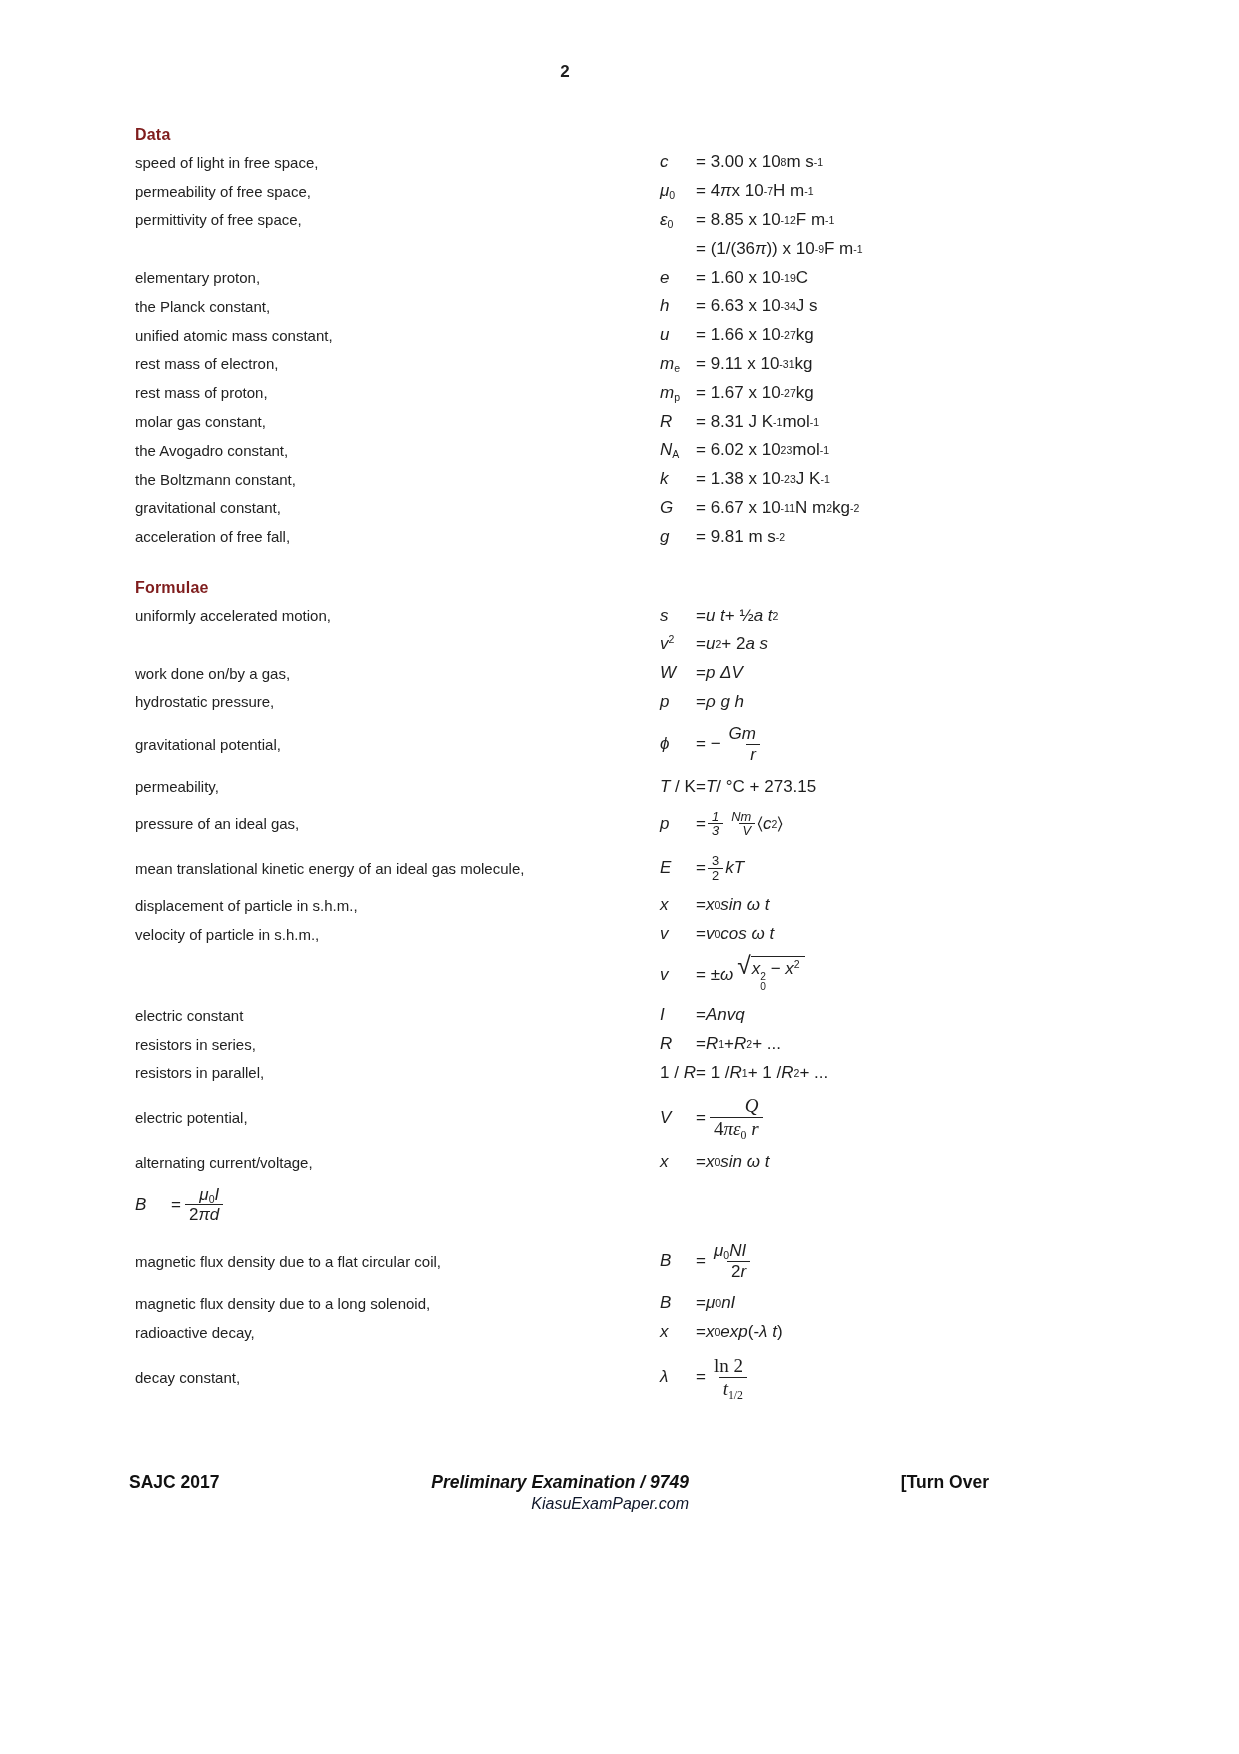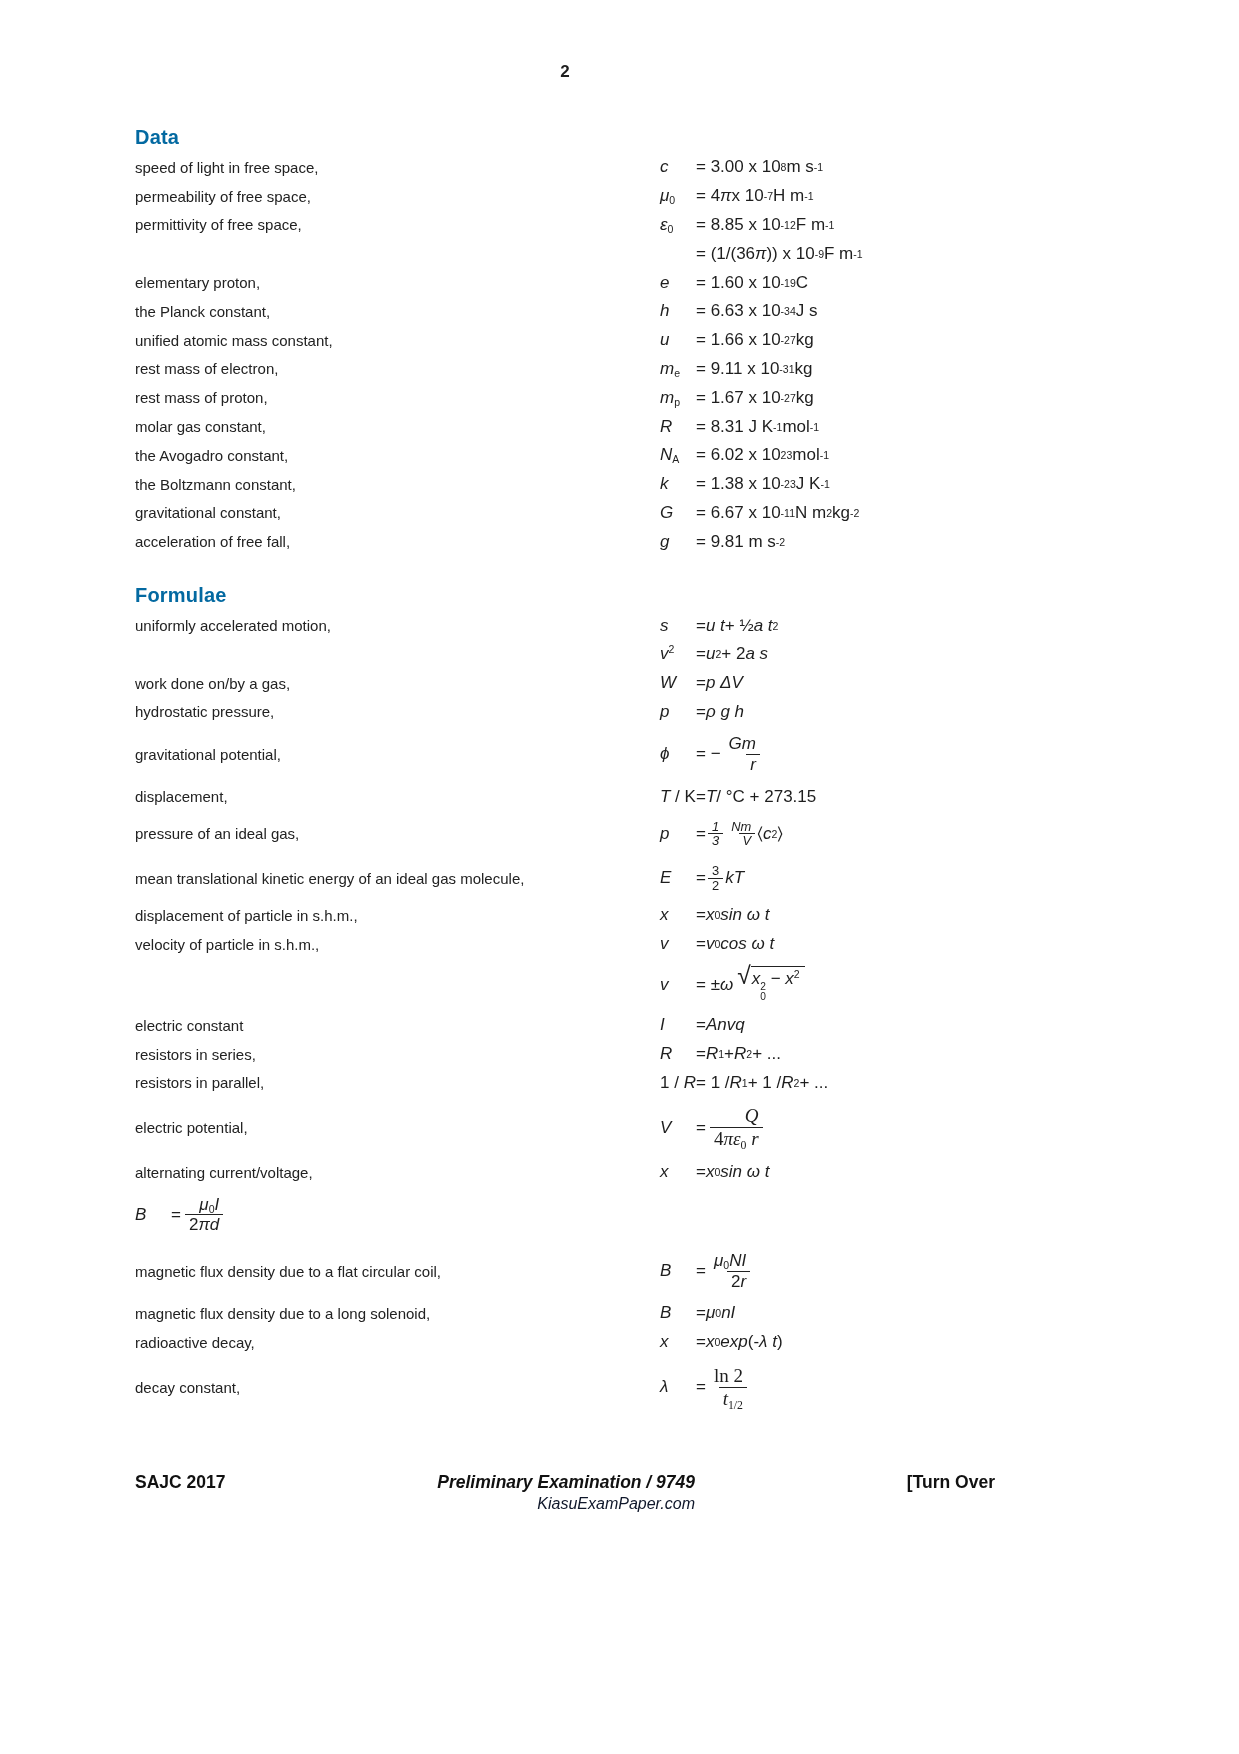--- a/index.html
+++ b/index.html
@@ -12,21 +12,21 @@
     overflow:hidden;
   }
   .page-number{
     position:absolute;top:62px;left:135px;width:860px;
     text-align:center;font-weight:bold;font-size:17px;
   }
   .content{
     position:absolute;left:135px;top:126px;width:900px;
   }
   h2{
-    font-size:20px;font-weight:bold;margin:0 0 4px 0;color:#0369a1;
+    font-size:16px;font-weight:bold;margin:0 0 4px 0;color:#7f1d1d;
     letter-spacing:0.2px;
   }
   .section-formulae{margin-top:28px;}
   .rows{display:block;}
   .row{
     display:grid;
     grid-template-columns:525px 1fr;
     align-items:center;
     min-height:28.8px;
     font-size:17px;
@@ -53,21 +53,21 @@
   .ss{
     display:inline-flex;flex-direction:column;align-items:flex-start;
     font-size:0.6em;line-height:1.05;vertical-align:-0.5em;
   }
   
   .sqrt{display:inline-flex;align-items:flex-start;margin-left:4px;}
   .rad{font-style:normal;font-size:1.45em;line-height:0.85;}
   .rdcnd{border-top:1.6px solid #222;padding:2px 5px 0 1px;}
   
   .footer{
-    position:absolute;left:135px;top:1472px;width:860px;
+    position:absolute;left:129px;top:1472px;width:860px;
     display:flex;justify-content:space-between;align-items:flex-start;
     font-size:17.5px;font-weight:bold;color:#111;
   }
   .footer-center{text-align:right;font-style:italic;}
   .watermark{display:block;font-weight:normal;font-size:16px;color:#0f172a;margin-top:2px;}
 </style>
 </head>
 <body>
 
 <div class="page">
@@ -215,21 +215,21 @@
     <span class="label">gravitational potential,</span>
     <span class="formula">
       <span class="sym"><i>ϕ</i></span>
       <span class="expr">= − <span class="frac">
                   <span class="num"><i>Gm</i></span>
                   <span class="den"><i>r</i></span>
                 </span></span>
     </span>
   </div>
           <div class="row">
-    <span class="label">displacement,</span>
+    <span class="label">permeability,</span>
     <span class="formula">
       <span class="sym"><i>T</i> / K</span>
       <span class="expr">= <i>T</i> / °C + 273.15</span>
     </span>
   </div>
           <div class="row tall">
     <span class="label">pressure of an ideal gas,</span>
     <span class="formula">
       <span class="sym"><i>p</i></span>
       <span class="expr">= <span class="frac small">

